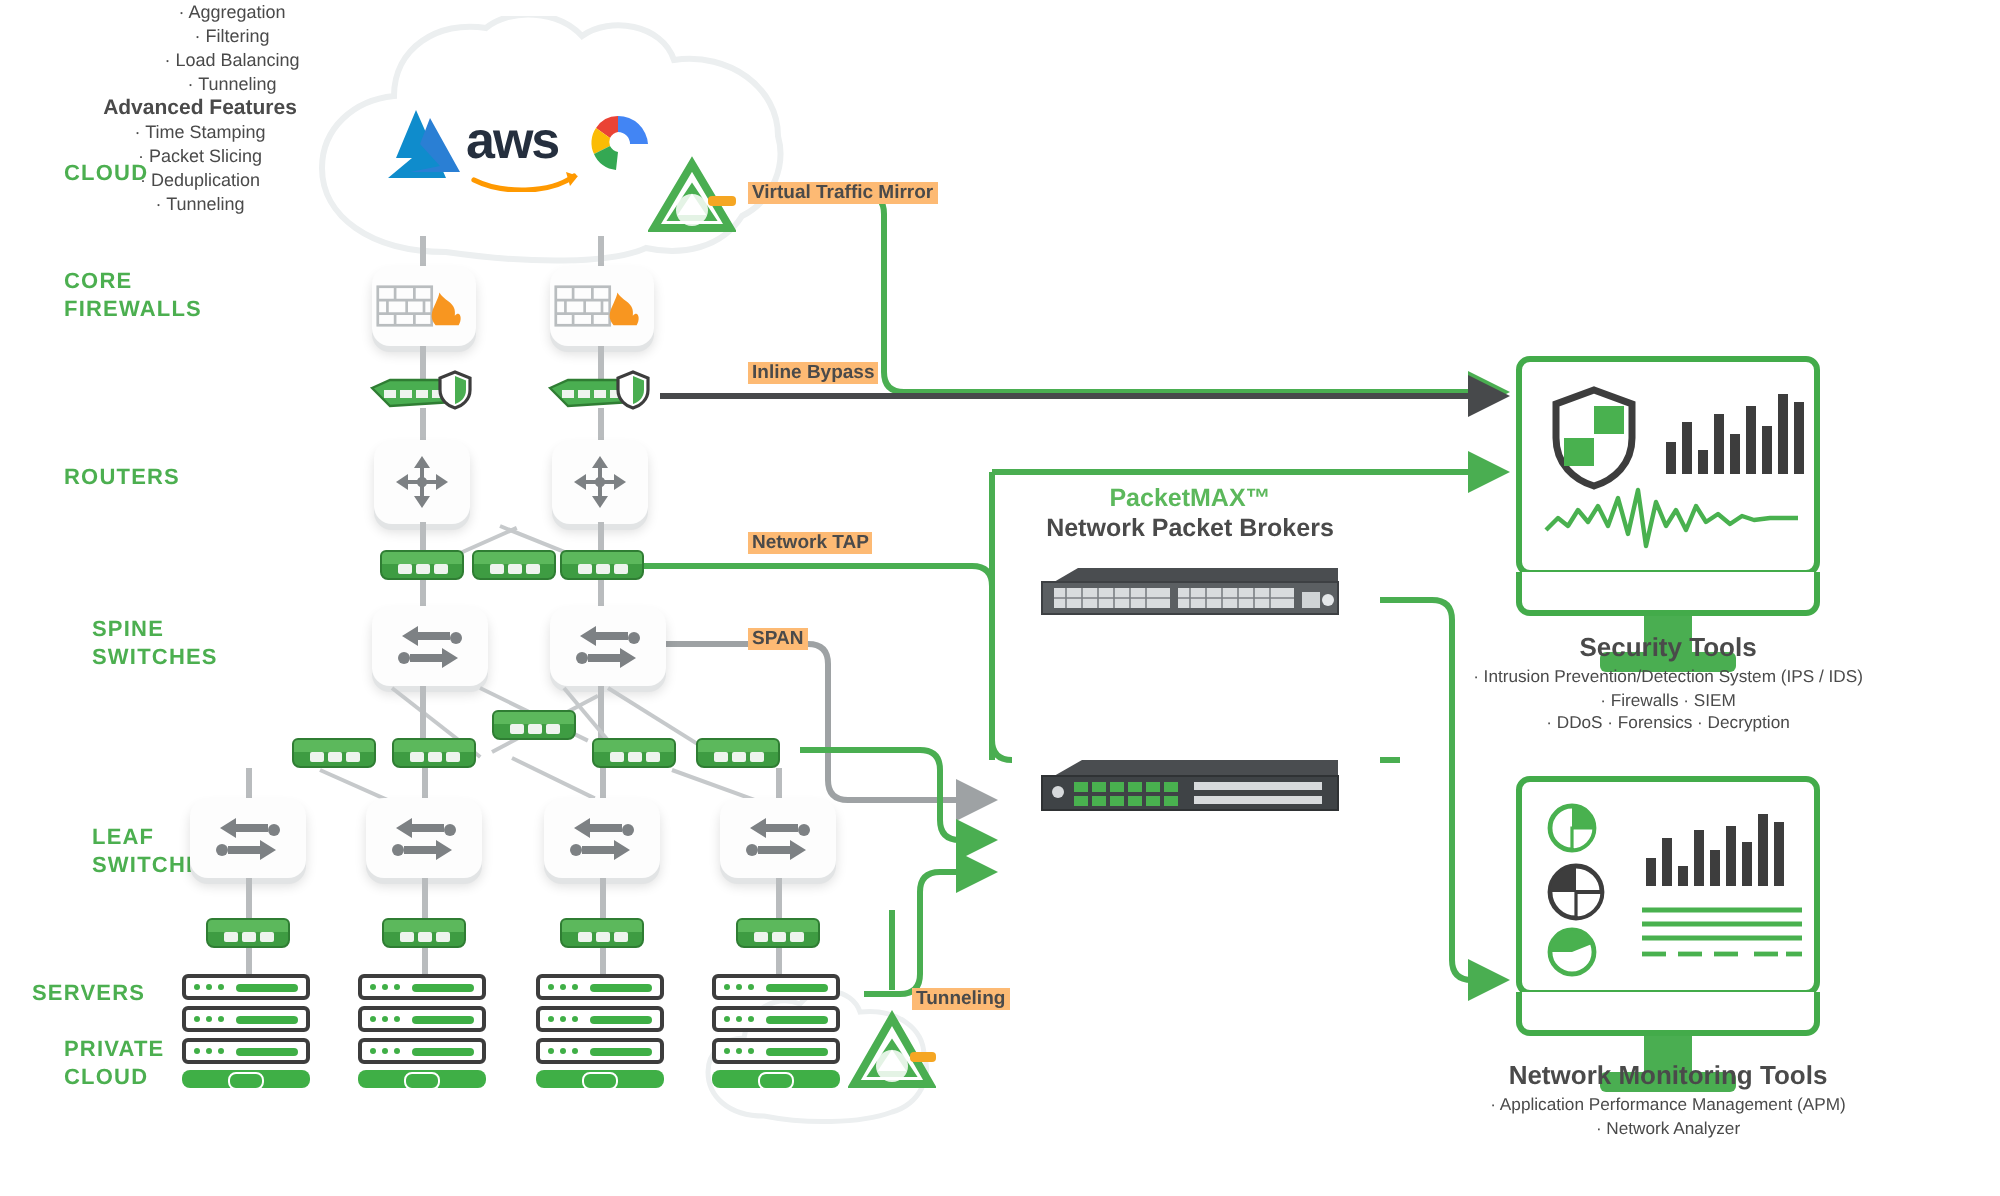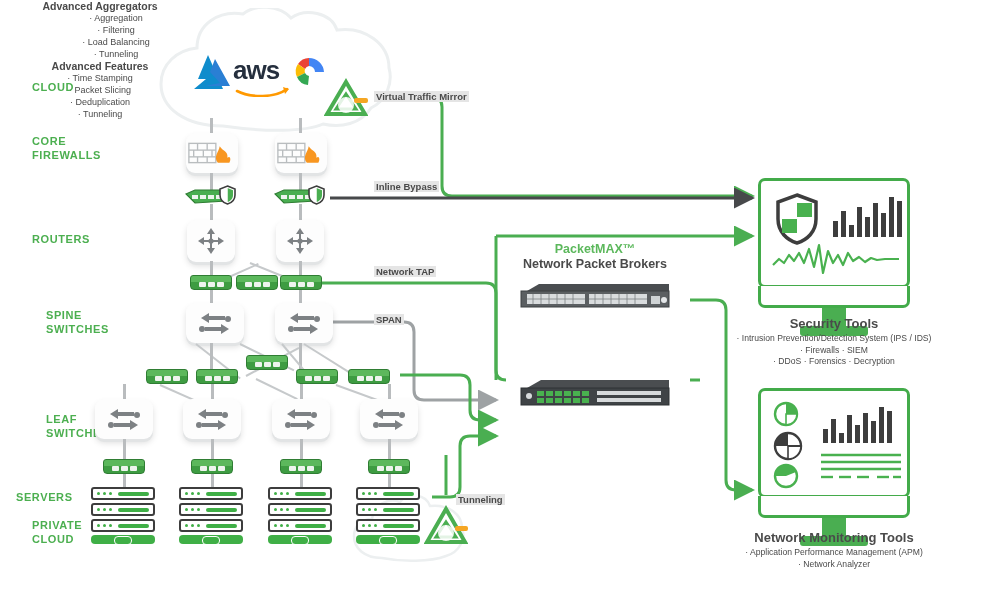--- a/index.html
+++ b/index.html
@@ -80,21 +80,21 @@
     content: ""; position: absolute; left: 50%; top: 1px; transform: translateX(-50%);
     width: 16px; height: 7px; border: 1.5px solid #fff; border-radius: 4px;
   }
 
   
   .flowsvg { position: absolute; left: 0; top: 0; width: 1000px; height: 598px; pointer-events: none; }
 
   
   .flow-label {
     position: absolute; color: #4a4a4a; font-size: 9.5px; font-weight: bold;
-    white-space: nowrap; background: #e5e5e5; padding: 0 2px; text-align: center;
+    white-space: nowrap; background: #fdba74; padding: 0 2px; text-align: center;
   }
 
   
   .pb-title { position: absolute; text-align: center; width: 200px; }
   .pb-brand { color: #5cb85c; font-size: 12.5px; font-weight: bold; }
   .pb-sub { color: #4a4a4a; font-size: 12.5px; font-weight: bold; margin-top: 1px; }
   .pb-head { color: #4a4a4a; font-size: 10.5px; font-weight: bold; text-align: center; }
   .pb-bullets { color: #4a4a4a; font-size: 9px; text-align: center; line-height: 12px; }
 
   
@@ -593,21 +593,20 @@
         <line x1="100" y1="12" x2="100" y2="22"></line>
       <line x1="108" y1="12" x2="108" y2="22"></line>
         <line x1="116" y1="12" x2="116" y2="22"></line>
       <line x1="8" y1="17" x2="66" y2="17"></line>
         <line x1="70" y1="17" x2="128" y2="17"></line>
     </g>
     <rect x="132" y="14" width="9" height="8" fill="#cfd3d5"></rect>
     <circle cx="145" cy="18" r="3" fill="#e4e7e9"></circle>
   </svg>
 
-  <div class="pb-head" style="left:495px; top:313px; width:200px;">Advanced Aggregators</div>
   <div class="pb-bullets" style="left:495px; top:327px; width:200px;padding-left:32px;">
     <div>· Aggregation</div>
     <div>· Filtering</div>
     <div>· Load Balancing</div>
     <div>· Tunneling</div>
   </div>
 
   <svg class="appl" style="left:519px; top:378px; width:152px; height:30px;" viewBox="0 0 152 30">
     <path d="M8,10 L22,2 L150,2 L150,10 Z" fill="#4a4d50"></path>
     <rect x="2" y="10" width="148" height="17" fill="#3f4346" stroke="#2f3234" stroke-width="1"></rect>

